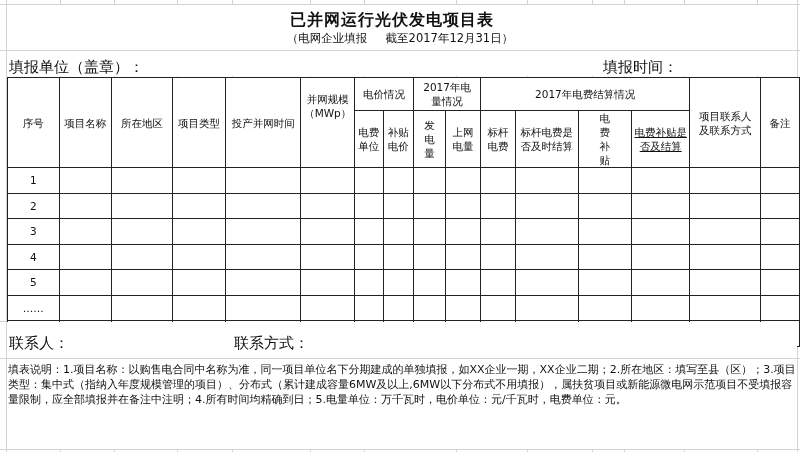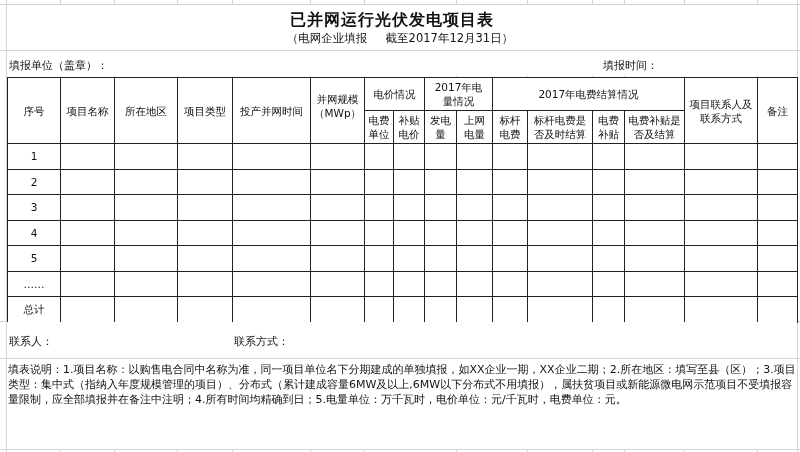--- a/index.html
+++ b/index.html
@@ -4,21 +4,21 @@
 <style>
   html, body { margin:0; padding:0; background:#ffffff; }
   body { width:800px; height:452px; position:relative; overflow:hidden;
          font-family:"DejaVu Sans", "Liberation Sans", sans-serif; color:#111; }
   .grid-v { position:absolute; top:0; bottom:0; width:1px; background:#d4d4d4; }
   .grid-h { position:absolute; left:0; right:0; height:1px; background:#d4d4d4; }
   .title { position:absolute; left:0; width:784px; top:10px; text-align:center;
            font-size:16px; font-weight:bold; letter-spacing:1px; }
   .subtitle { position:absolute; left:0; width:800px; top:31px; text-align:center;
               font-size:11.5px; white-space:pre; }
-  .label { position:absolute; font-size:11px; white-space:nowrap; }
+  .label { position:absolute; font-size:15px; white-space:nowrap; }
   table.main { position:absolute; left:7px; top:77px; border-collapse:collapse;
                table-layout:fixed; background:#fff; }
   table.main td { border:1px solid #222; font-size:10.5px; text-align:center;
                   vertical-align:middle; padding:0; line-height:14px; overflow:hidden; }
   table.main tr.h1 td { height:32px; }
   table.main tr.h2 td { height:32px; }
   table.main tr.d td { height:24.5px; }
   .notes { position:absolute; left:8px; top:362px; width:790px; font-size:11px;
            line-height:15px; font-family:"DejaVu Sans", sans-serif; }
 </style>
@@ -89,22 +89,22 @@
     <td rowspan="2" style="padding:0 4px;">项目联系人及联系方式</td>
     <td rowspan="2">备注</td>
   </tr>
   <tr class="h2">
     <td style="padding:0 3px;">电费单位</td>
     <td style="padding:0 4px;">补贴电价</td>
     <td style="padding:0 5px;">发电量</td>
     <td style="padding:0 6px;">上网电量</td>
     <td style="padding:0 6px;">标杆电费</td>
     <td style="padding:0 2px;">标杆电费是否及时结算</td>
-    <td style="padding:0 0;">电费补贴</td>
-    <td style="padding:0 2px;">电费补贴是否及结算</td>
+    <td style="padding:0 21px;">电费补贴</td>
+    <td style="padding:0 2px;text-decoration:underline;">电费补贴是否及结算</td>
   </tr>
   <tr class="d">
     <td>1</td>
     <td></td>
         <td></td>
         <td></td>
         <td></td>
         <td></td>
         <td></td>
         <td></td>

